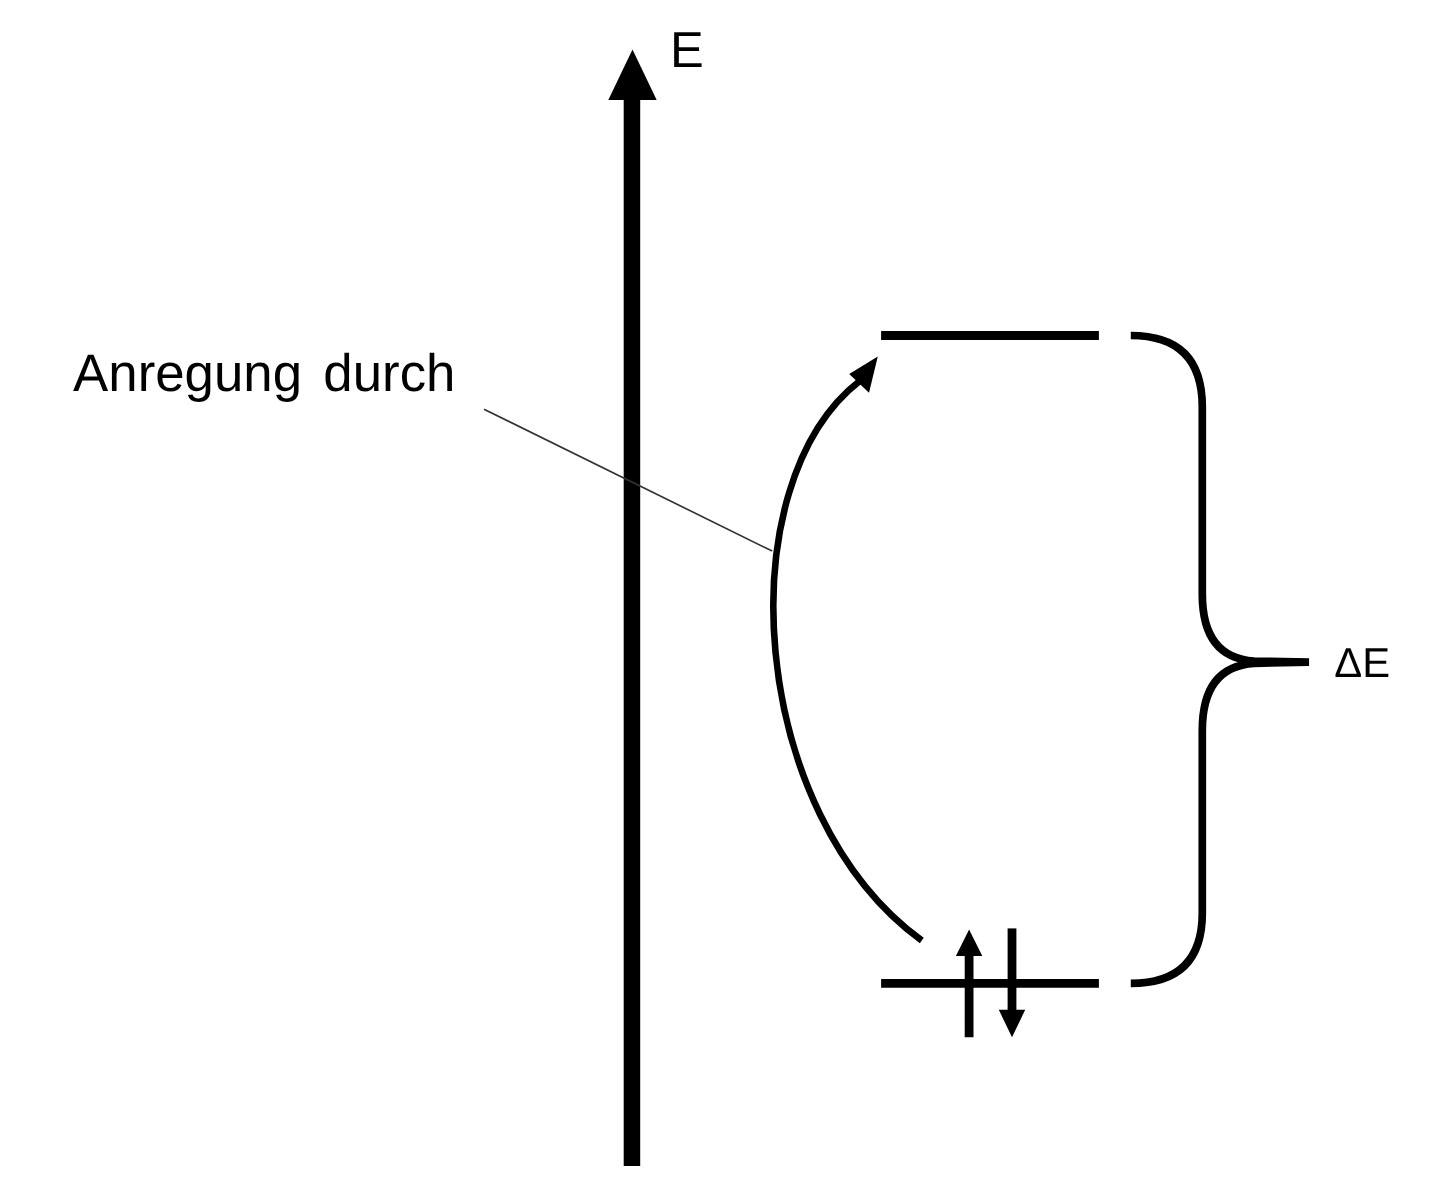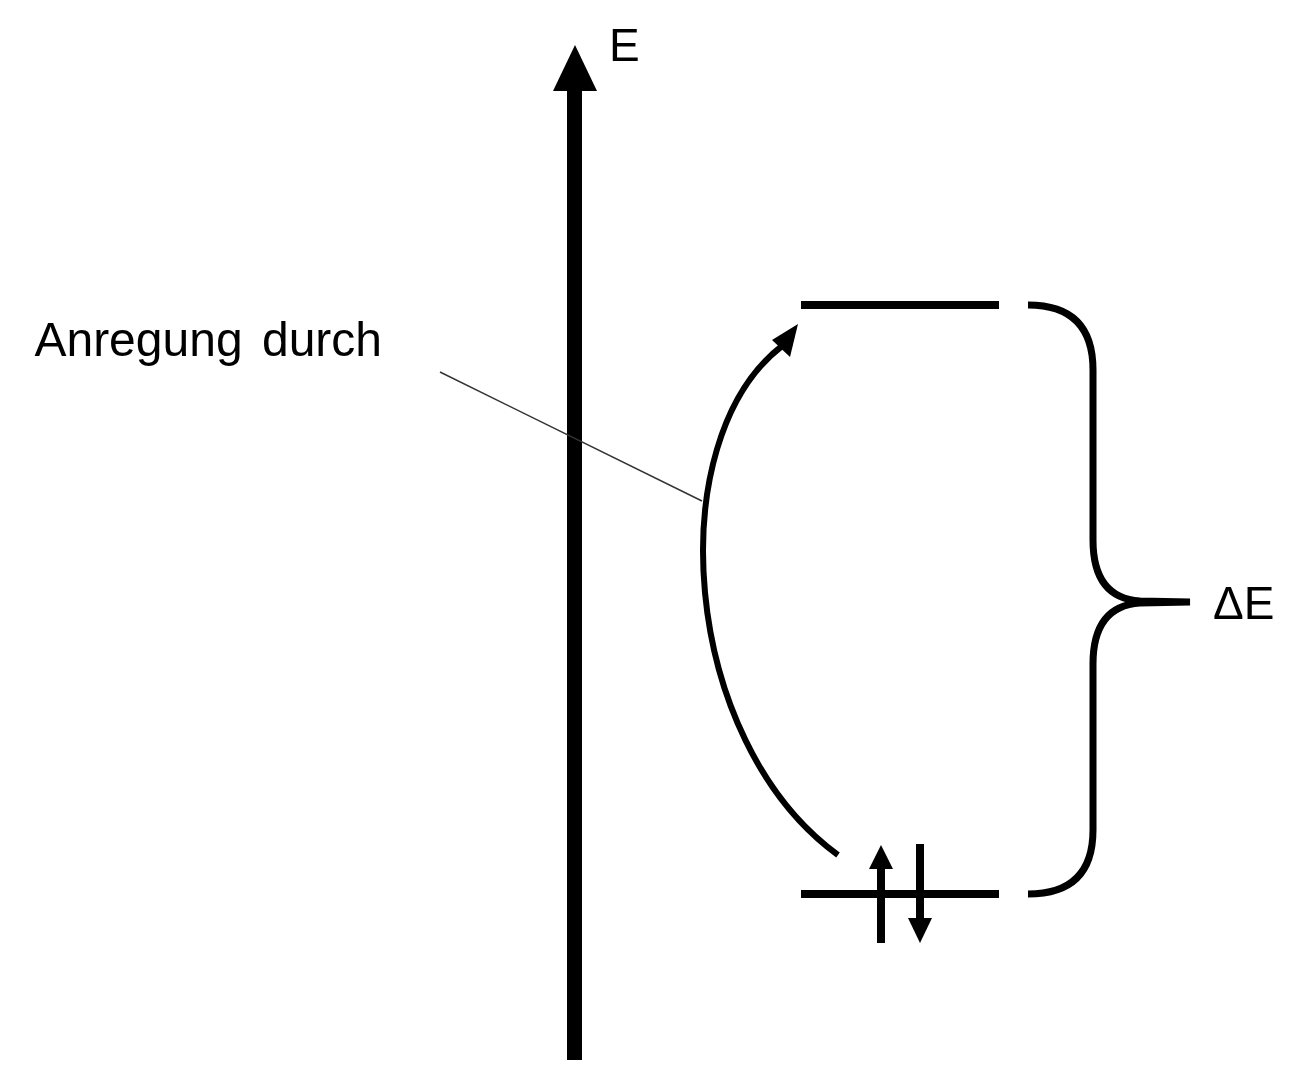--- a/index.html
+++ b/index.html
@@ -1,22 +1,22 @@
 <!DOCTYPE html>
 <html><head>
 <meta charset="utf-8">
 <style>
   html, body { margin: 0; padding: 0; background: #ffffff; }
   body { width: 1308px; height: 1077px; position: relative; overflow: hidden;
          font-family: "Liberation Sans", "DejaVu Sans", sans-serif; color: #000; }
   #diagram { position: absolute; left: 0; top: 0; }
   .lbl { position: absolute; font-family: "Liberation Sans", sans-serif; color: #000; white-space: nowrap; }
   #axis-label { left: 609px; top: 20px; font-size: 46px; line-height: 50px; }
-  #exc-label { right: 926px; top: 310px; font-size: 48px; line-height: 60px; text-align: right; word-spacing: 6px; }
-  #delta-label { left: 1213px; top: 578px; font-size: 46px; line-height: 50px; }
+  #exc-label { right: 894px; top: 310px; font-size: 48px; line-height: 60px; text-align: right; word-spacing: 6px; }
+  #delta-label { left: 1213px; top: 578px; font-size: 38px; line-height: 50px; }
 </style>
 </head>
 <body>
 
 <svg id="diagram" width="1308" height="1077" viewBox="0 0 1308 1077" xmlns="http://www.w3.org/2000/svg">
 
   <g>
     <rect x="567" y="86" width="15" height="974" fill="#000"></rect>
     <polygon points="575,45 553,91 597,91" fill="#000"></polygon>
   </g>

